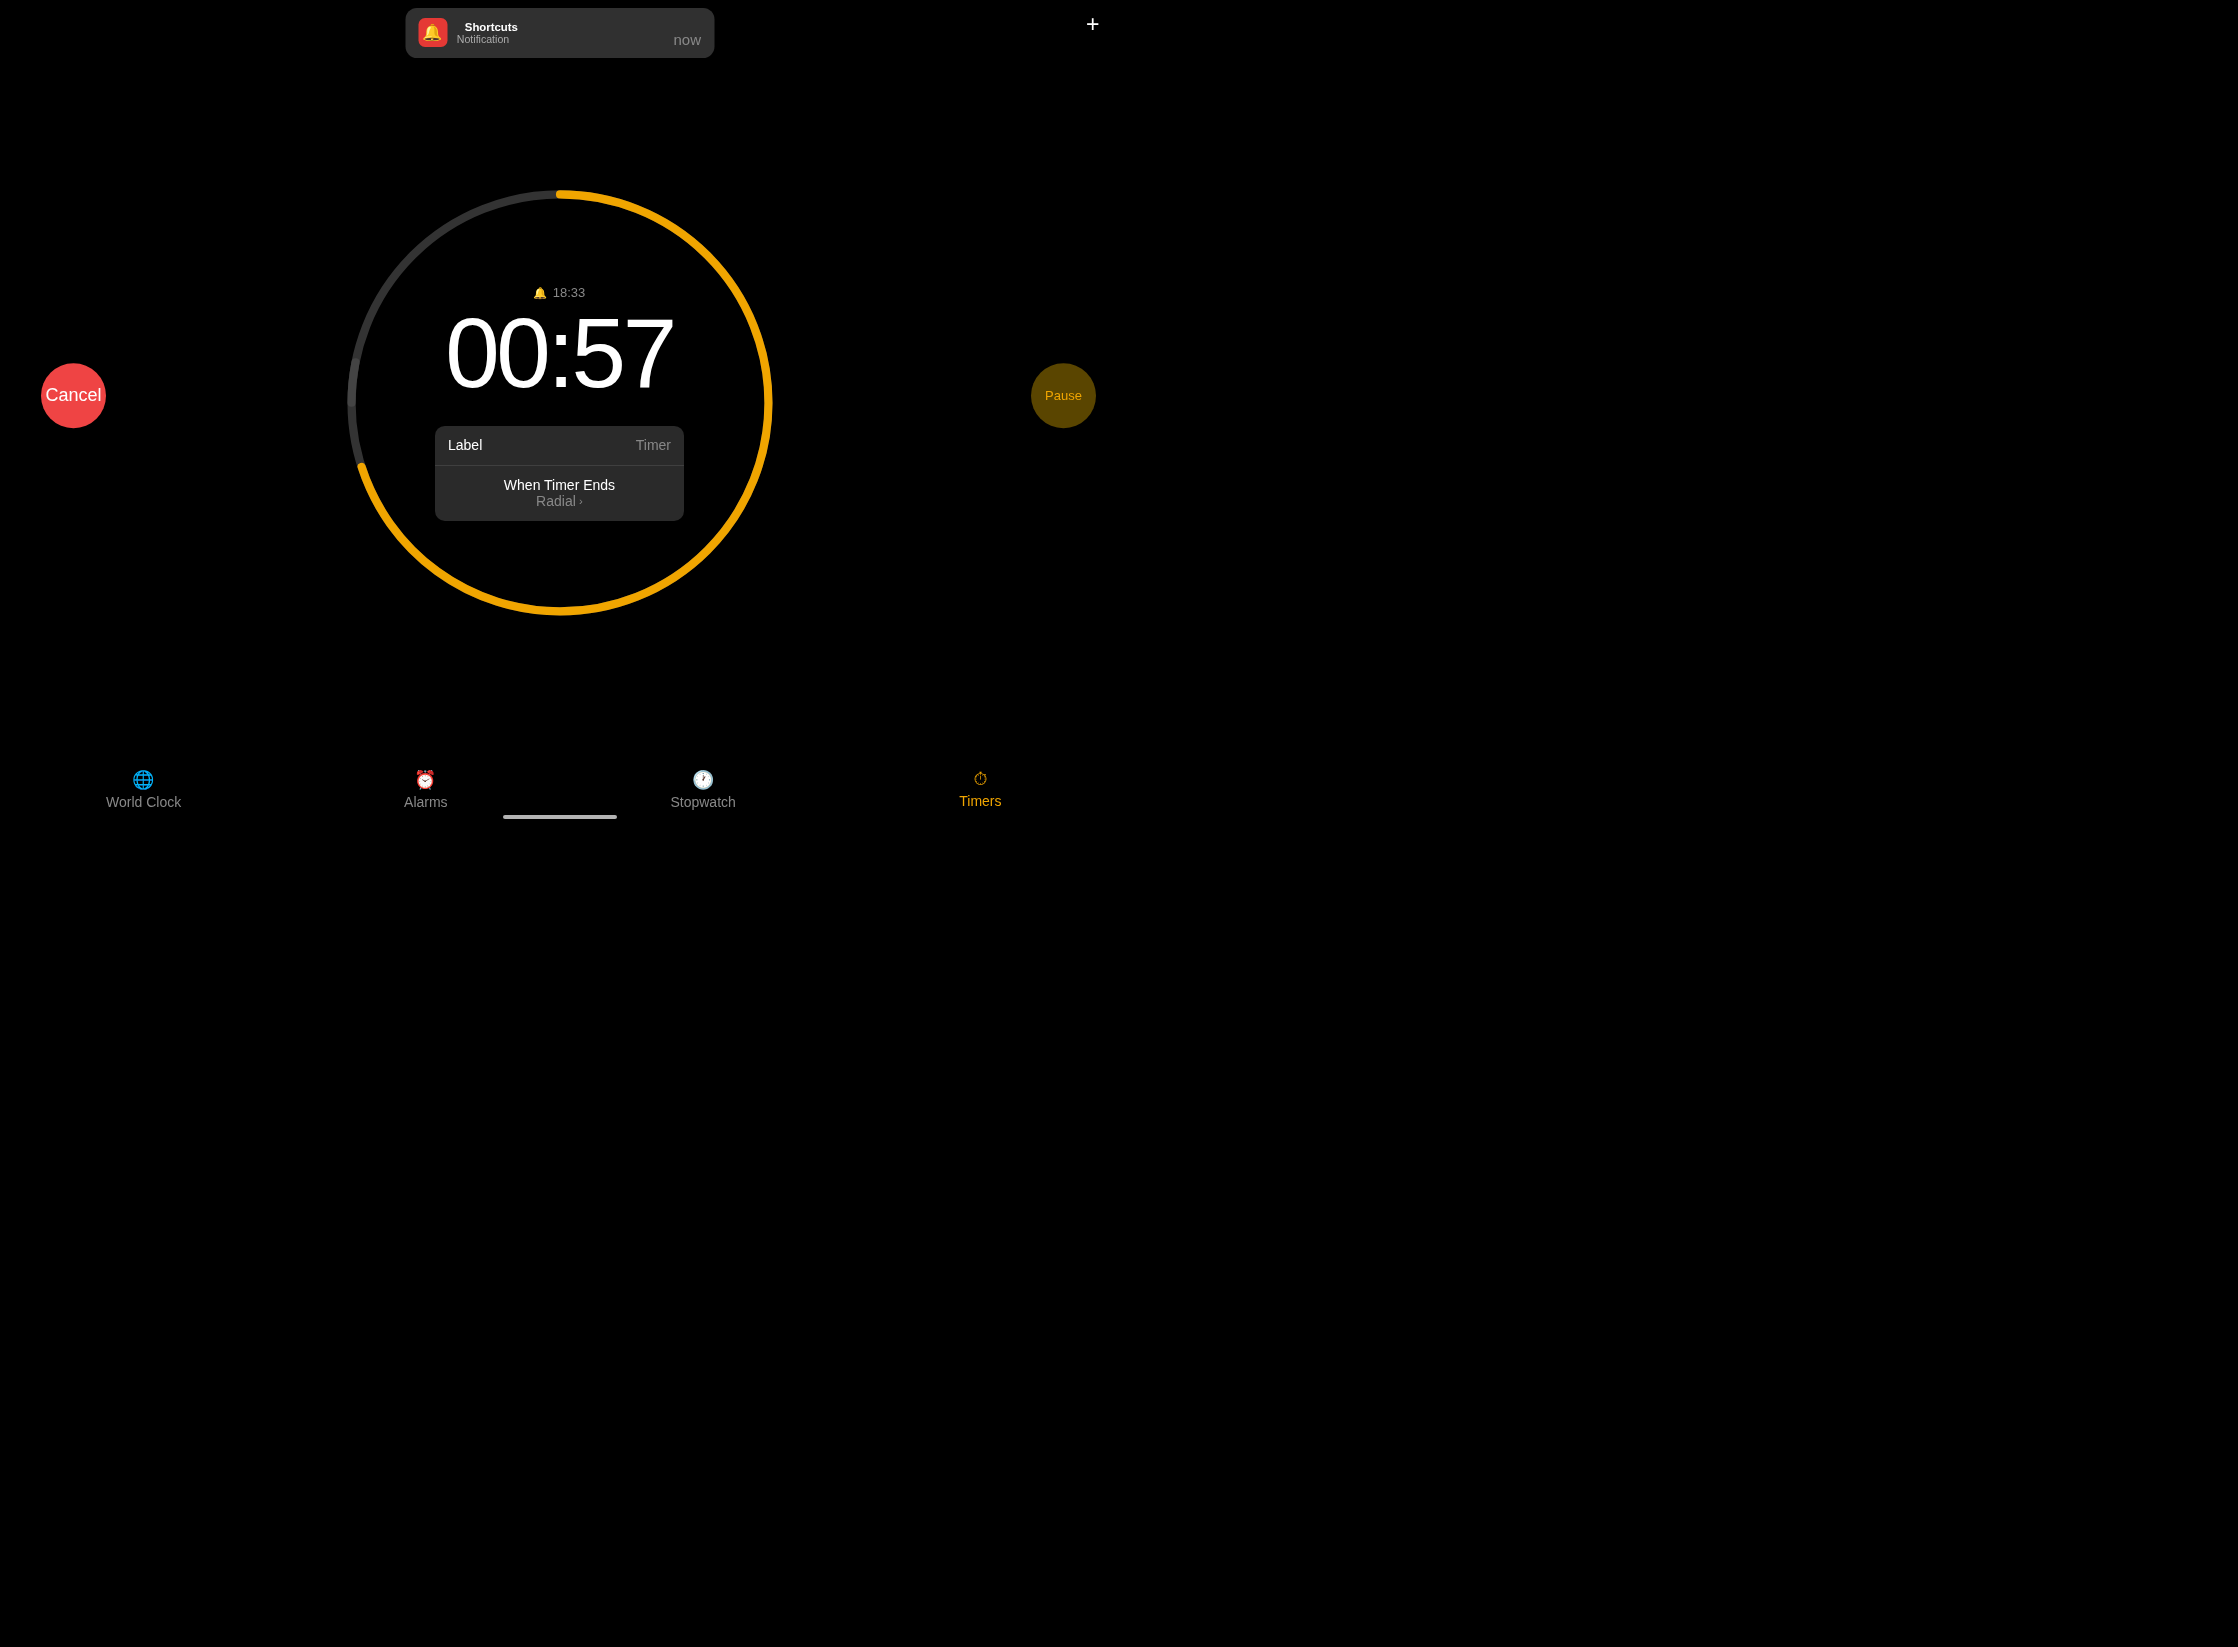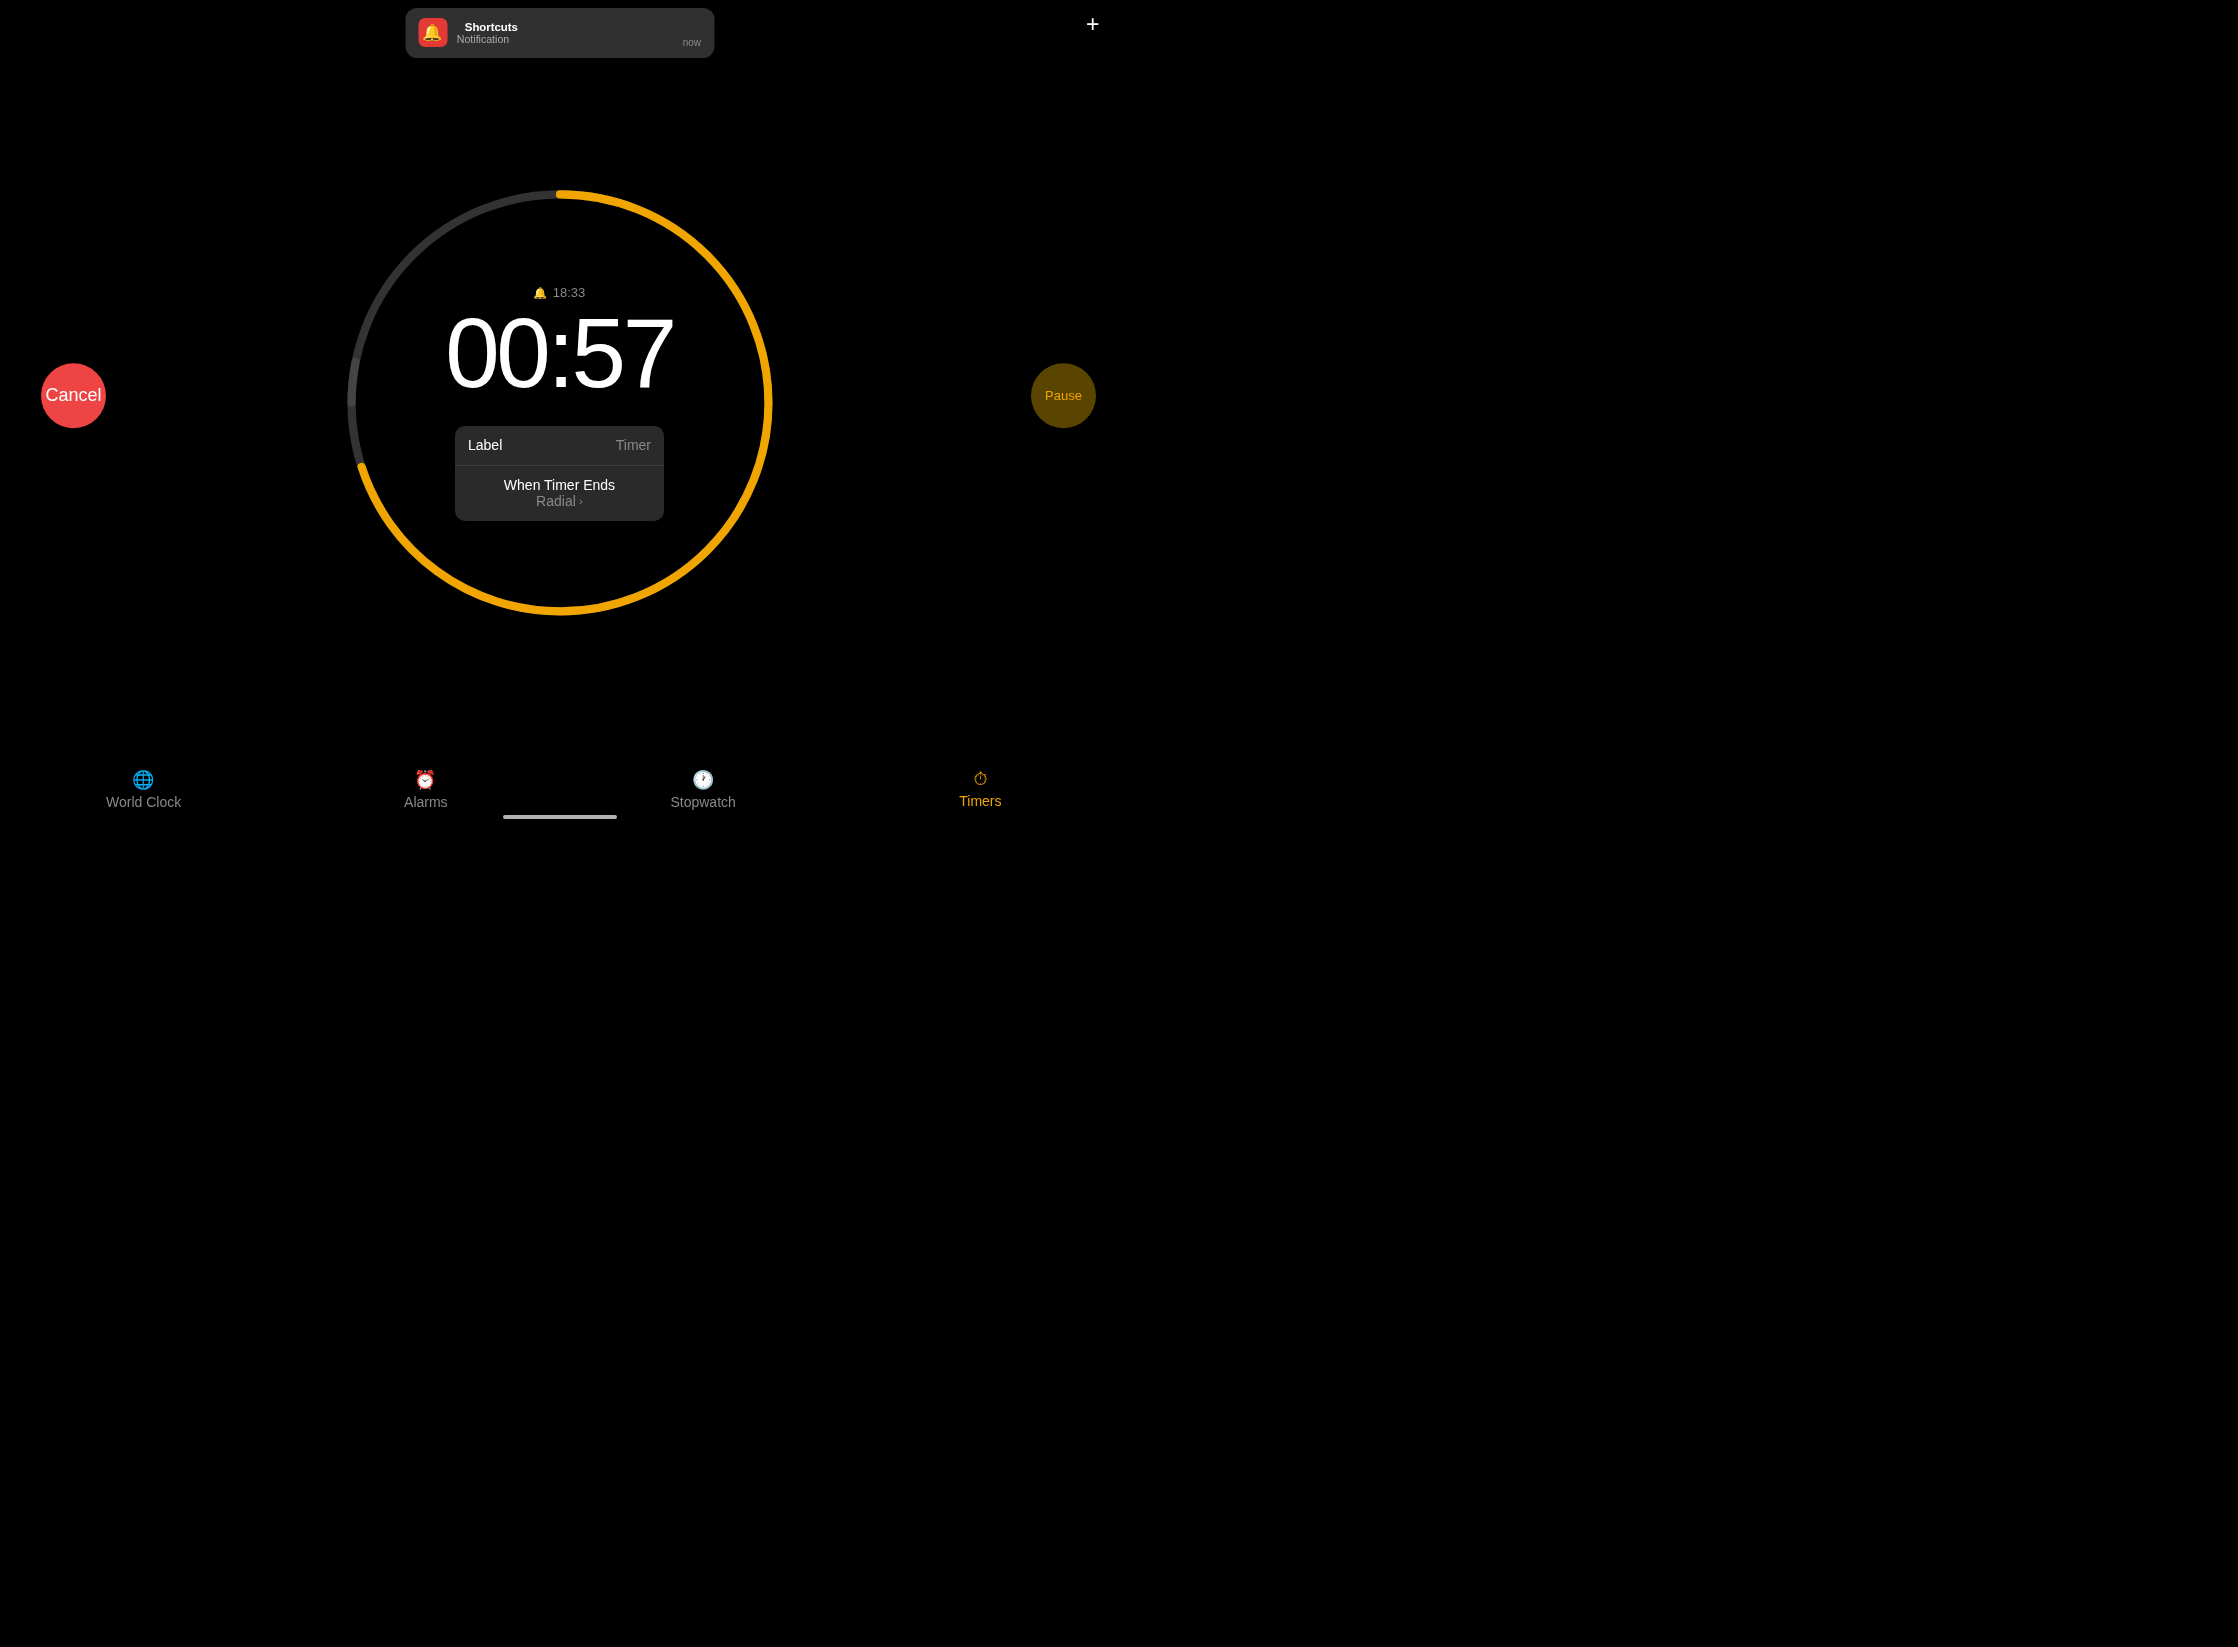--- a/index.html
+++ b/index.html
@@ -54,23 +54,23 @@
       margin-left: 8px;
     }
 
     .notif-subtitle {
       color: #aaa;
       font-size: 10.6px;
     }
 
     .notif-time {
       color: #888;
-      font-size: 10px;
+      font-size: 15px;
       align-self: flex-start;
-      margin-top: 19px;
+      margin-top: 13px;
     }
 
     
     .plus-button {
       position: absolute;
       top: 13px;
       right: 19.5px;
       color: #fff;
       font-size: 23px;
       font-weight: 300;
@@ -127,21 +127,21 @@
       font-weight: 200;
       letter-spacing: -3.3px;
       line-height: 1;
       margin-bottom: 24.4px;
     }
 
     
     .info-card {
       background: rgba(44,44,44,0.95);
       border-radius: 9.8px;
-      width: 209px;
+      width: 249px;
       overflow: hidden;
     }
 
     .info-row {
       display: flex;
       justify-content: space-between;
       align-items: center;
       padding: 11.4px 13px;
       color: #fff;
       font-size: 14px;

